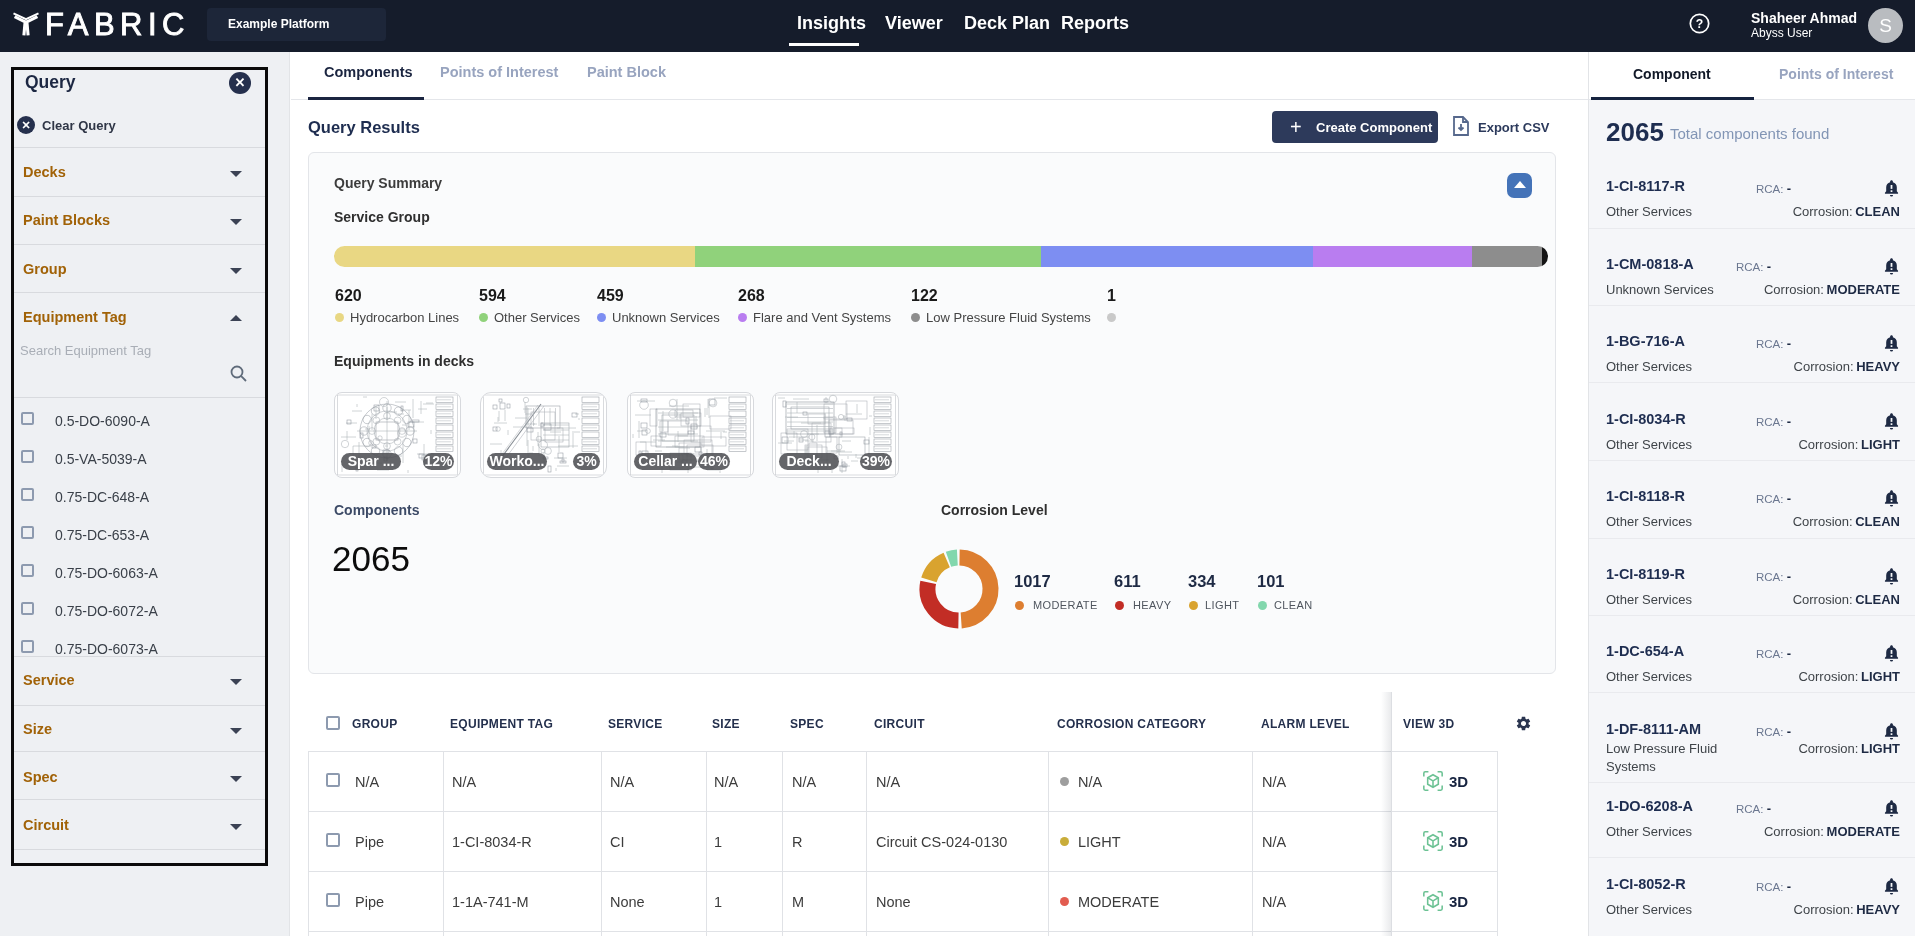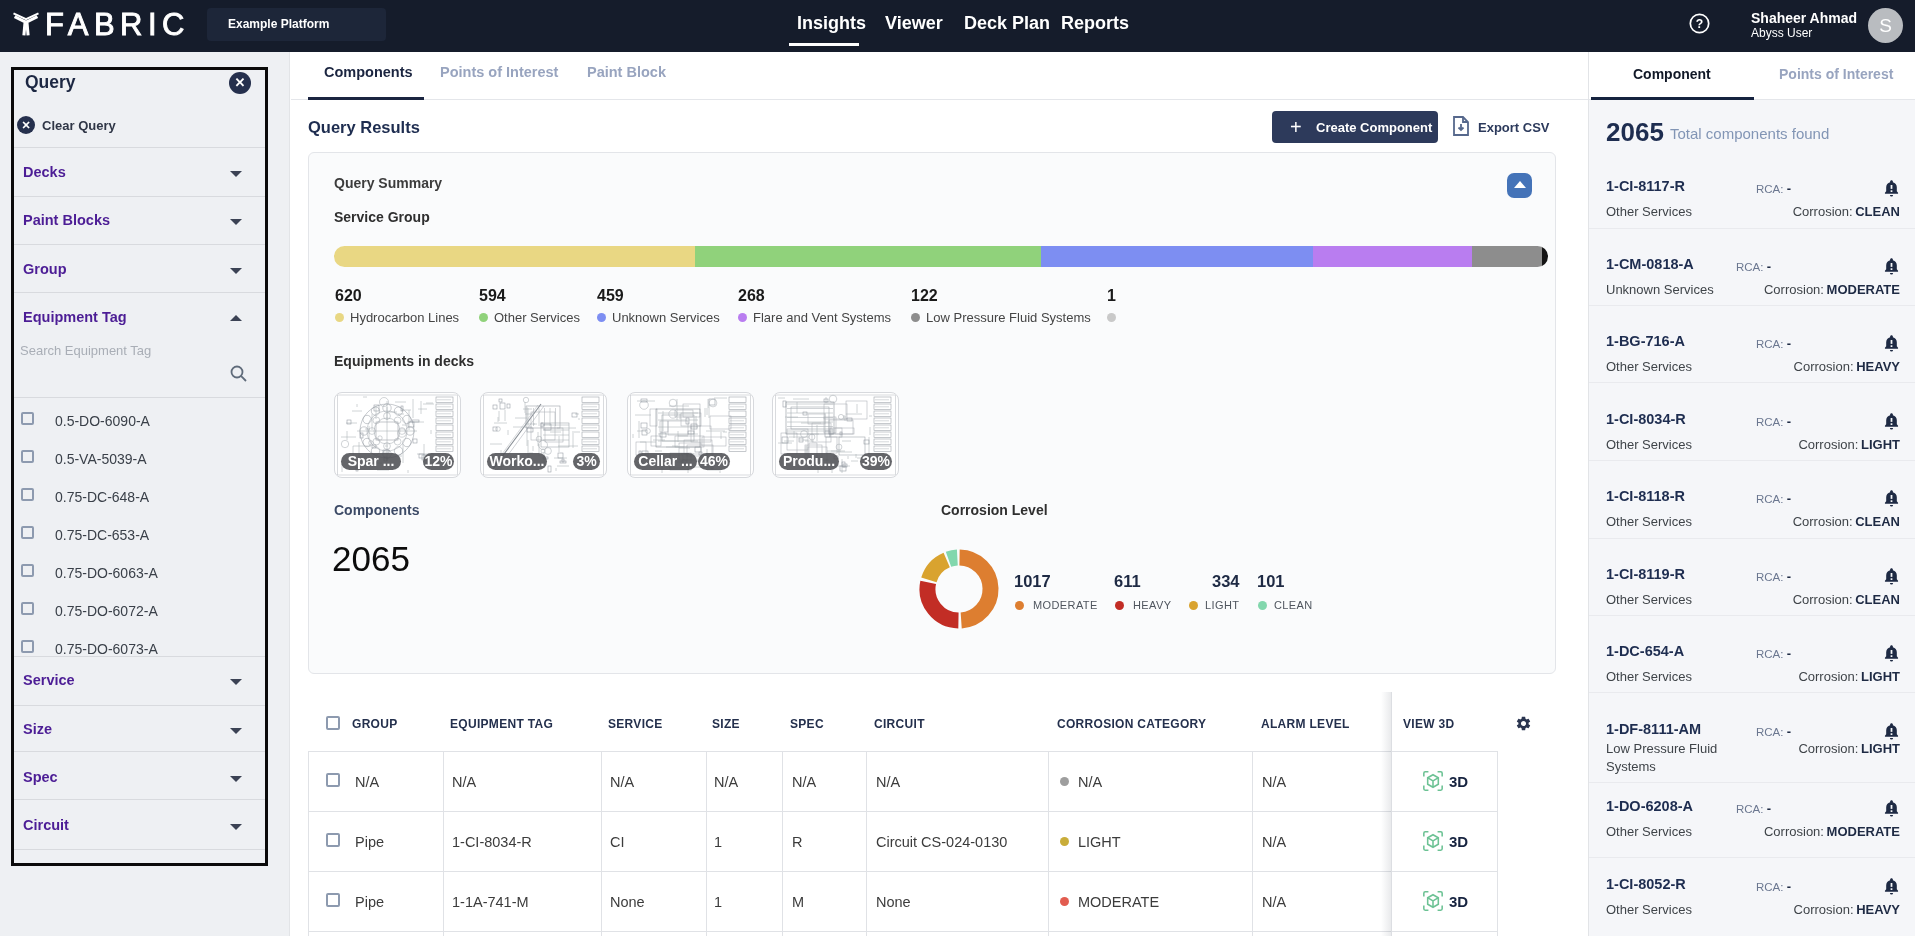--- a/index.html
+++ b/index.html
@@ -15,21 +15,21 @@
 #username { position:absolute; left:1751px; top:10px; color:#fff; font-size:14px; font-weight:700; }
 #userrole { position:absolute; left:1751px; top:26px; color:#fff; font-size:12px; }
 #avatar { position:absolute; left:1868px; top:8px; width:35px; height:35px; border-radius:50%; background:#b9bcc0; color:#fff; font-size:19px; text-align:center; line-height:35px; }
 
 #sidebar { position:absolute; left:0; top:52px; width:290px; height:884px; background:#eef0f3; border-right:1px solid #e2e4e7; }
 #querybox { position:absolute; left:11px; top:15px; width:257px; height:799px; border:3.5px solid #0a0a0a; }
 #query-title { position:absolute; left:25px; top:20px; font-size:17.5px; font-weight:700; color:#1c2742; }
 #query-close { position:absolute; left:229px; top:20px; width:22px; height:22px; border-radius:50%; background:#25304d; color:#fff; text-align:center; line-height:22px; font-size:13px; font-weight:700; }
 #clearq-icon { position:absolute; left:17px; top:64px; width:18px; height:18px; border-radius:50%; background:#25304d; color:#fff; text-align:center; line-height:18px; font-size:11px; font-weight:700; }
 #clearq-text { position:absolute; left:42px; top:66px; font-size:13px; font-weight:600; color:#2f3646; }
-.acc-title { position:absolute; left:23px; font-size:14.5px; font-weight:700; color:#4c1d95; }
+.acc-title { position:absolute; left:23px; font-size:14.5px; font-weight:700; color:#a16207; }
 .acc-chev { position:absolute; left:230px; width:0; height:0; border-left:6px solid transparent; border-right:6px solid transparent; border-top:6px solid #3b4254; }
 .acc-chev-up { position:absolute; left:230px; width:0; height:0; border-left:6px solid transparent; border-right:6px solid transparent; border-bottom:6px solid #3b4254; }
 .sep { position:absolute; left:14px; width:251px; height:1px; background:#d8dade; }
 #search-ph { position:absolute; left:20px; top:291px; font-size:13px; color:#a9aeb6; }
 .cb { position:absolute; width:13px; height:13px; border:2px solid #8d9aaf; border-radius:2px; background:transparent; }
 .cb-label { position:absolute; left:55px; font-size:14px; color:#3a4049; }
 #applybtn { position:absolute; left:10px; top:832px; width:249px; height:37px; background:#2d3a5b; border-radius:6px; color:#fff; font-size:15px; font-weight:700; text-align:center; line-height:37px; }
 
 #main { position:absolute; left:291px; top:52px; width:1297px; height:884px; background:#fff; }
 .maintab { position:absolute; top:12px; font-size:14.5px; font-weight:700; }
@@ -316,21 +316,21 @@
       <circle cx="45" cy="45" r="2.2"></circle>
       <circle cx="67" cy="40" r="4.2"></circle>
       <circle cx="31" cy="71" r="2.0"></circle>
       <circle cx="10" cy="51" r="3.7"></circle>
       <circle cx="49" cy="9" r="4.5"></circle>
       </g>
         </svg>
       <div class="pill" style="left:6px; width:60px;">Spar ...</div>
       <div class="pill" style="right:6px; width:31px;">12%</div>
     </div>
-    <div class="deckcard" style="left:171px;">
+    <div class="deckcard" style="left:171px;border-radius:11px;">
       <svg style="position:absolute;left:0;top:0;" width="125" height="84" viewBox="0 0 125 84">
       <rect x="2.5" y="2" width="120" height="80" fill="none" stroke="#c9ccd0" stroke-width="0.7"></rect>
       <g stroke="#abb0b6" stroke-width="0.55" fill="none">
       <rect x="101" y="4" width="17" height="5.5" stroke="#989ea5"></rect>
       <rect x="101" y="11" width="17" height="5.5" stroke="#989ea5"></rect>
       <line x1="102" y1="13.8" x2="116" y2="13.8" stroke="#b4b8bd"></line>
       <rect x="101" y="18" width="17" height="5.5" stroke="#989ea5"></rect>
       <line x1="102" y1="20.8" x2="116" y2="20.8" stroke="#b4b8bd"></line>
       <rect x="101" y="25" width="17" height="5.5" stroke="#989ea5"></rect>
       <rect x="101" y="32" width="17" height="5.5" stroke="#989ea5"></rect>
@@ -622,39 +622,39 @@
       <rect x="51" y="6" width="4" height="3" stroke="#9298a0"></rect>
       <rect x="26" y="45" width="4" height="4" stroke="#9298a0"></rect>
       <circle cx="68" cy="24" r="2.6"></circle>
       <circle cx="66" cy="54" r="2.9"></circle>
       <circle cx="31" cy="41" r="3.5"></circle>
       <circle cx="92" cy="71" r="1.9"></circle>
       <circle cx="39" cy="44" r="2.9"></circle>
       <circle cx="60" cy="6" r="3.8"></circle>
       </g>
         </svg>
-      <div class="pill" style="left:6px; width:60px;">Produ...</div>
+      <div class="pill" style="left:6px; width:60px;">Deck...</div>
       <div class="pill" style="right:6px; width:32px;">39%</div>
     </div>
     <div id="comp-title">Components</div>
     <div id="comp-num">2065</div>
     <div id="cl-title">Corrosion Level</div>
     <svg id="donut" width="80" height="80" viewBox="0 0 80 80">
       <path d="M 40.55 8.50 A 31.5 31.5 0 0 1 42.20 71.42" fill="none" stroke="#dd7e30" stroke-width="16"></path>
       <path d="M 39.45 71.50 A 31.5 31.5 0 0 1 9.19 33.45" fill="none" stroke="#c22d25" stroke-width="16"></path>
       <path d="M 9.88 30.79 A 31.5 31.5 0 0 1 27.69 11.00" fill="none" stroke="#d9a32f" stroke-width="16"></path>
       <path d="M 29.49 10.31 A 31.5 31.5 0 0 1 38.35 8.54" fill="none" stroke="#82d7ad" stroke-width="16"></path>
     </svg>
     <div class="clleg-val" style="left:705px;">1017</div>
     <div class="clleg-dot" style="left:706px; background:#dd7e30;"></div>
     <div class="clleg-lbl" style="left:724px;">MODERATE</div>
     <div class="clleg-val" style="left:805px;">611</div>
     <div class="clleg-dot" style="left:806px; background:#c22d25;"></div>
     <div class="clleg-lbl" style="left:824px;">HEAVY</div>
-    <div class="clleg-val" style="left:879px;margin-left:24px;">334</div>
+    <div class="clleg-val" style="left:879px;">334</div>
     <div class="clleg-dot" style="left:880px; background:#d9a32f;"></div>
     <div class="clleg-lbl" style="left:896px;">LIGHT</div>
     <div class="clleg-val" style="left:948px;">101</div>
     <div class="clleg-dot" style="left:949px; background:#82d7ad;"></div>
     <div class="clleg-lbl" style="left:965px;">CLEAN</div>
   </div>
 
   <div id="table" style="position:absolute; left:0; top:640px; width:1297px; height:244px;">
     <div class="tcb" style="top:24px;"></div>
     <div class="th" style="left:61px;">GROUP</div>

